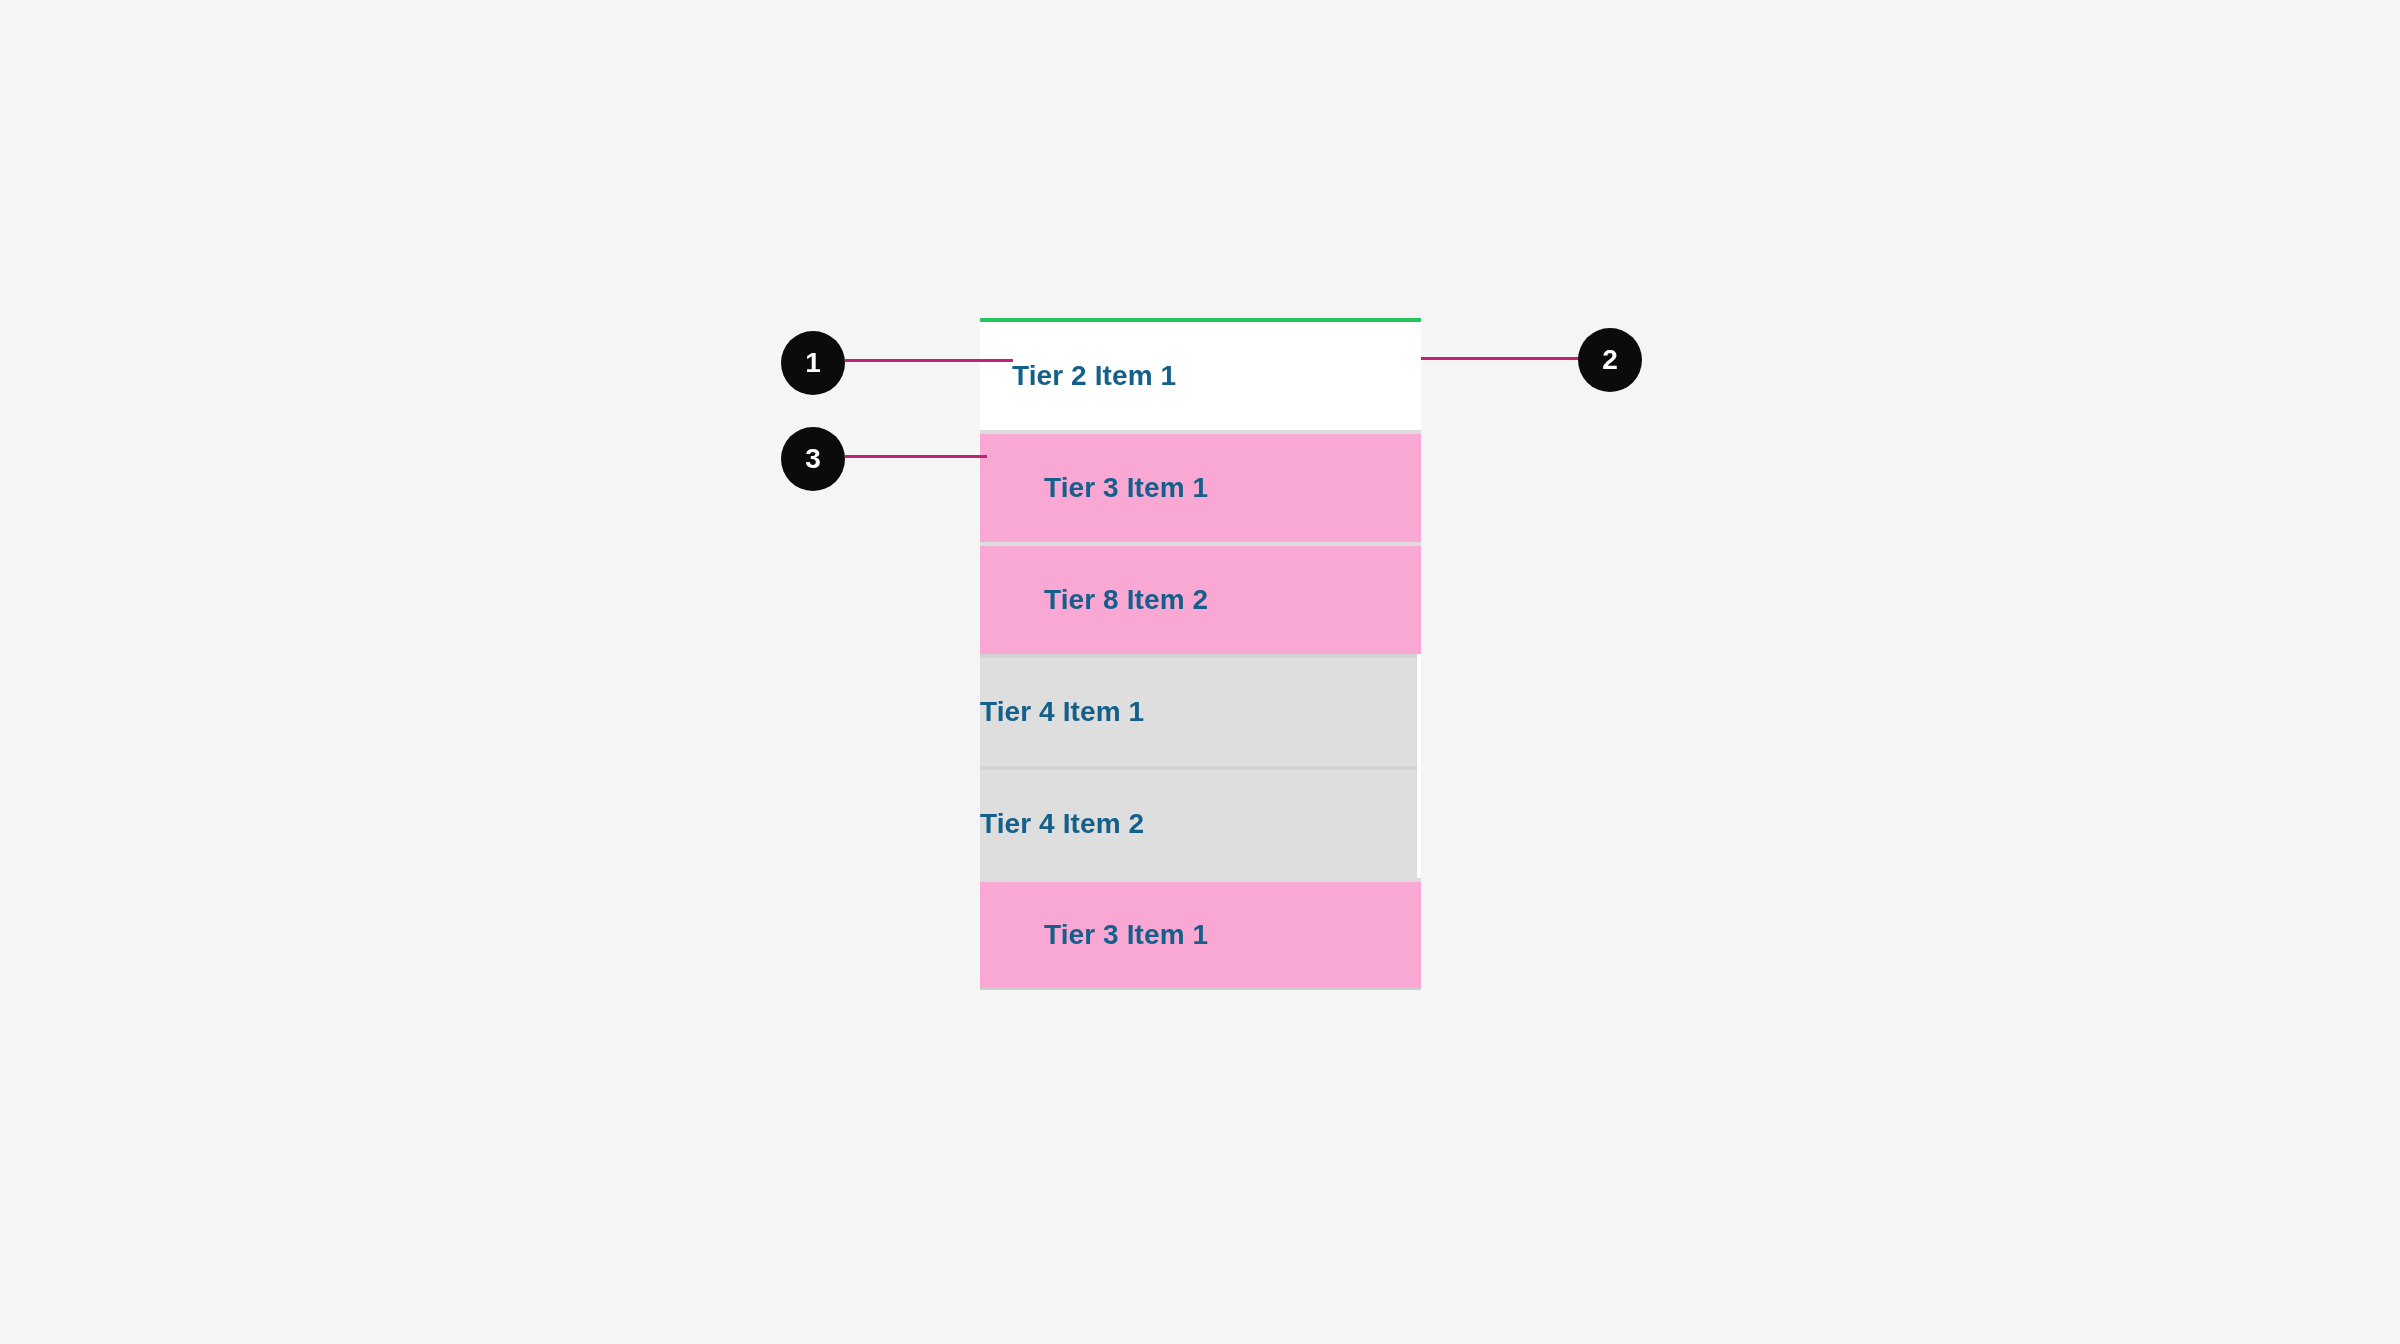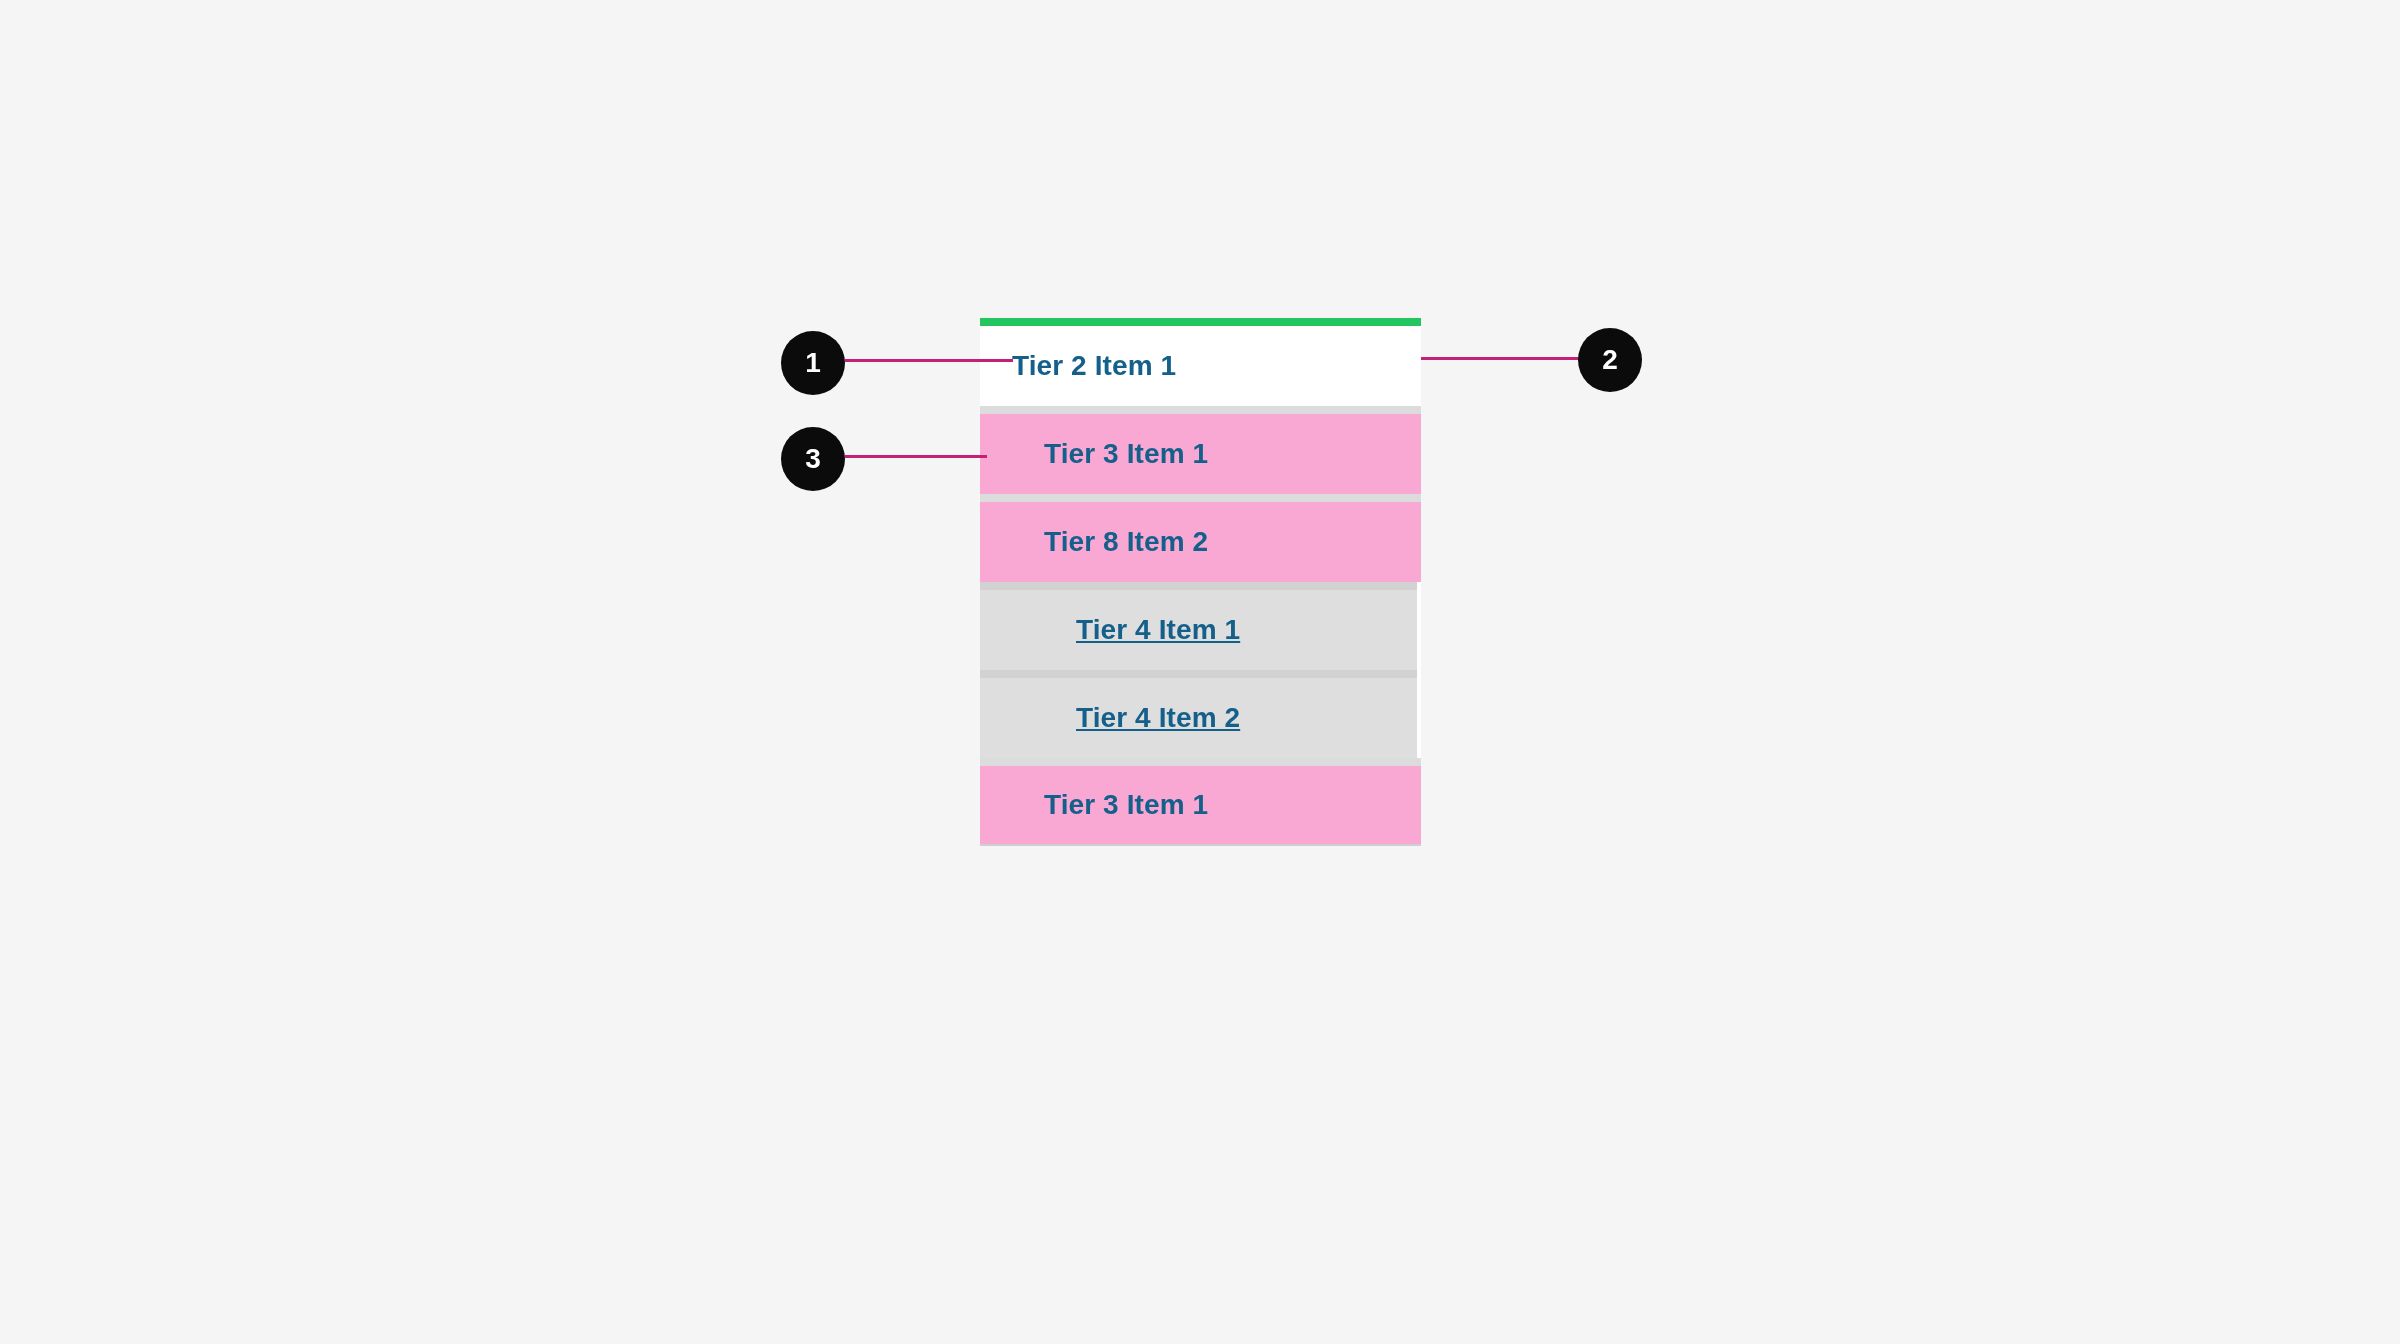--- a/index.html
+++ b/index.html
@@ -30,24 +30,24 @@
     left: 980px;
     top: 318px;
     width: 441px;
     background: #ffffff;
     box-sizing: border-box;
   }
 
   .menu-item {
     position: relative;
     box-sizing: border-box;
-    height: 88px;
+    height: 112px;
     display: flex;
     align-items: center;
-    border-top: 8px solid #22c55e;
+    border-top: 4px solid #22c55e;
     background: #ffffff;
     width: 441px;
   }
   .menu-item:last-child {
     border-bottom: 2px solid #cfcfcf;
   }
 
   .menu-item .label {
     font-size: 28px;
     font-weight: bold;
@@ -71,22 +71,20 @@
   .tier-3 .label {
     padding-left: 64px;
   }
 
   .tier-4 {
     background: #dedede;
     border-top-color: #d2d2d2;
     width: 437px;
   }
   .tier-4 .label {
-    padding-left: 96px;
-    text-decoration: underline;
   }
 
   
   .active-marker {
     position: absolute;
     left: 0;
     top: 0;
     bottom: 0;
     width: 7px;
     background: #f9cc20;

